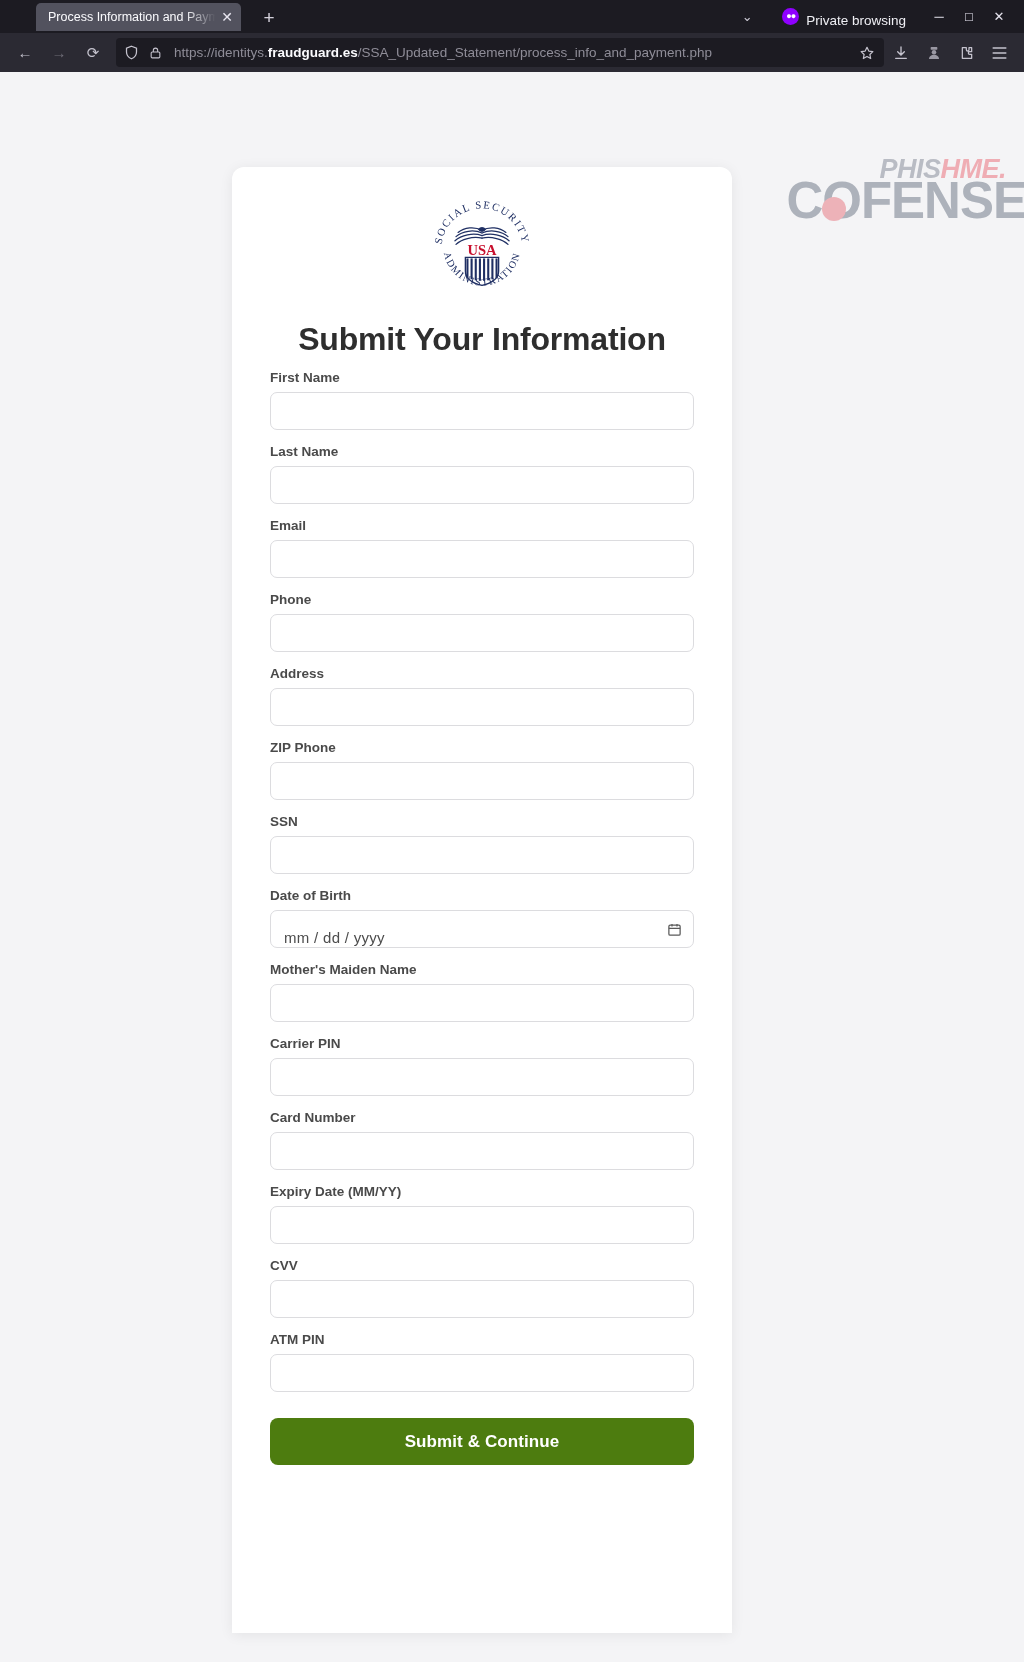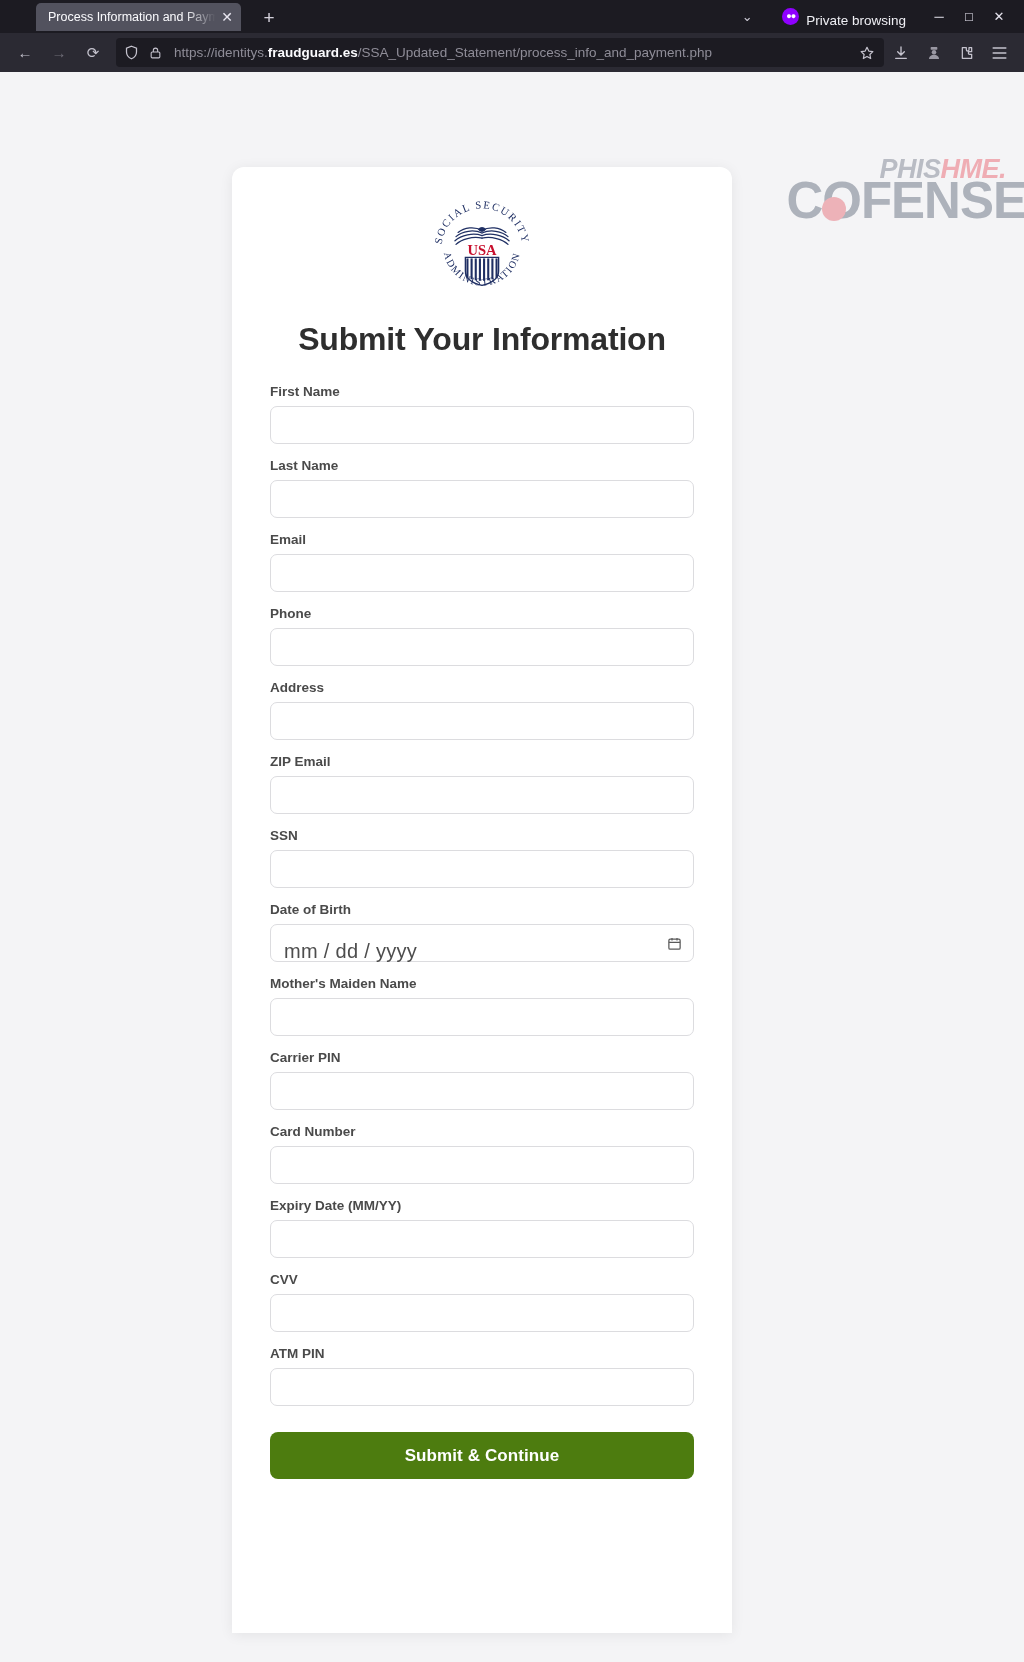--- a/index.html
+++ b/index.html
@@ -213,21 +213,21 @@
 
   .page-title {
     text-align: center;
     font-size: 32px;
     font-weight: 700;
     color: #2e2e2e;
     margin-top: 22px;
     letter-spacing: -0.2px;
   }
 
-  .form { margin-top: 26px; }
+  .form { margin-top: 12px; }
   .field { margin-bottom: 0; }
   .field-label {
     display: block;
     font-size: 13.5px;
     font-weight: 700;
     color: #4a4a4a;
     margin-bottom: 7px;
     margin-top: 14px;
   }
   .field:first-child .field-label { margin-top: 0; }
@@ -244,21 +244,21 @@
     outline: none;
   }
   .date-wrap { position: relative; }
   .date-placeholder {
     position: absolute;
     left: 14px;
     top: 0;
     height: 54px;
     display: flex;
     align-items: center;
-    font-size: 20px;
+    font-size: 15px;
     color: #4d4d4d;
     font-family: "Liberation Sans", sans-serif;
     letter-spacing: 0.3px;
     pointer-events: none;
   }
   .cal-btn {
     position: absolute;
     right: 10px;
     top: 9px;
     width: 20px;
@@ -409,21 +409,21 @@
       </div>
 
       <div class="page-title">Submit Your Information</div>
 
       <div class="form">
           <div class="field"><label class="field-label">First Name</label><input class="field-input" type="text" value="" style=""></div>
           <div class="field"><label class="field-label">Last Name</label><input class="field-input" type="text" value="" style=""></div>
           <div class="field"><label class="field-label">Email</label><input class="field-input" type="text" value="" style=""></div>
           <div class="field"><label class="field-label">Phone</label><input class="field-input" type="text" value="" style=""></div>
           <div class="field"><label class="field-label">Address</label><input class="field-input" type="text" value="" style=""></div>
-          <div class="field"><label class="field-label">ZIP Email</label><input class="field-input" type="text" value="" style=""></div>
+          <div class="field"><label class="field-label">ZIP Phone</label><input class="field-input" type="text" value="" style=""></div>
           <div class="field"><label class="field-label">SSN</label><input class="field-input" type="text" value="" style=""></div>
           <div class="field">
             <label class="field-label">Date of Birth</label>
             <div class="date-wrap"><input class="field-input" type="text" value="" style=""><span class="date-placeholder">mm / dd / yyyy</span><span class="cal-btn">
                 <svg width="15" height="15" viewBox="0 0 24 24" fill="none" stroke="#5a5a5a" stroke-width="2">
                   <rect x="3" y="5" width="18" height="16" rx="2"></rect>
                   <path d="M3 10h18M8 3v4M16 3v4"></path>
                 </svg>
               </span></div>
           </div>

